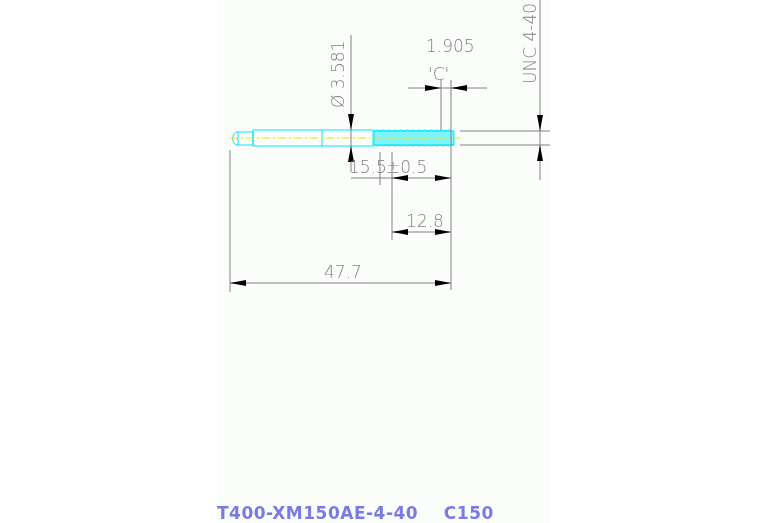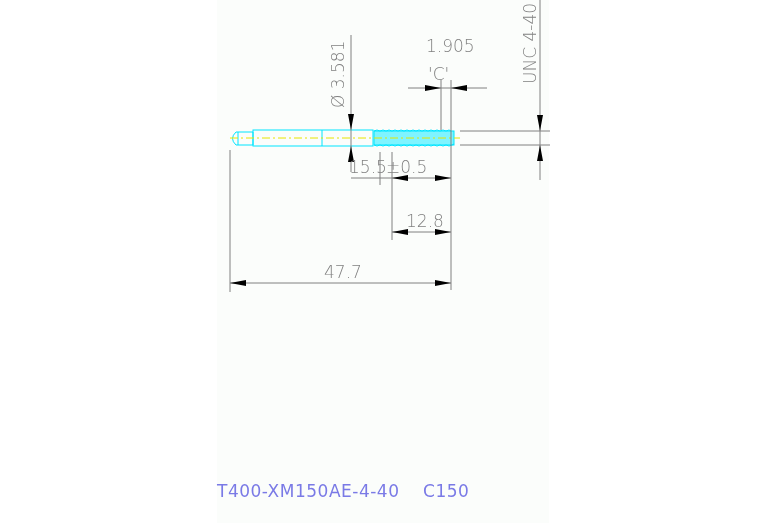--- a/index.html
+++ b/index.html
@@ -3,22 +3,22 @@
 <meta charset="utf-8">
 <style>
   html, body { margin: 0; padding: 0; background: #ffffff; }
   body { width: 767px; height: 523px; position: relative; overflow: hidden;
          font-family: "DejaVu Sans", sans-serif; }
   .sheet { position: absolute; left: 217px; top: 0; width: 332px; height: 523px;
            background: #fbfdfb; }
   svg { position: absolute; left: 0; top: 0; }
   .dimtxt { font-family: "DejaVu Sans", sans-serif; font-size: 17px; fill: #808080;
             font-weight: 200; }
-  .title { position: absolute; left: 217px; top: 481px; font-size: 17px; color: #7a7ae6;
-           letter-spacing: 0.5px; white-space: pre; }
+  .title { position: absolute; left: 217px; top: 503px; font-size: 17px; color: #7a7ae6;
+           letter-spacing: 0.5px; white-space: pre; font-weight: bold; }
 </style>
 </head>
 <body>
 
 <div class="sheet"></div>
 
 <svg width="767" height="523" viewBox="0 0 767 523">
 
   <g stroke="#00e5ff" fill="none" stroke-width="1">
 

